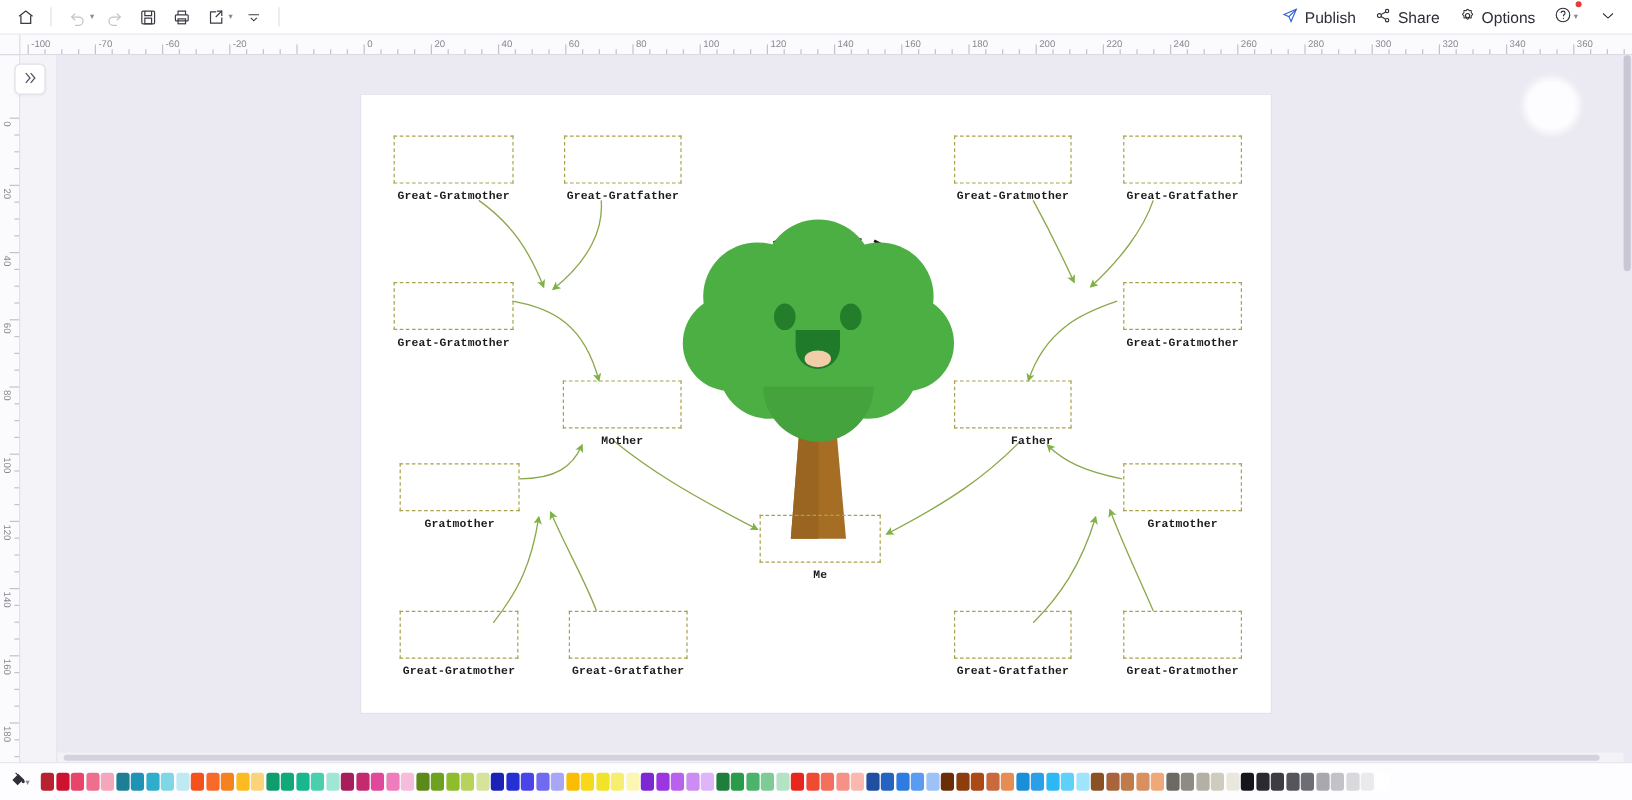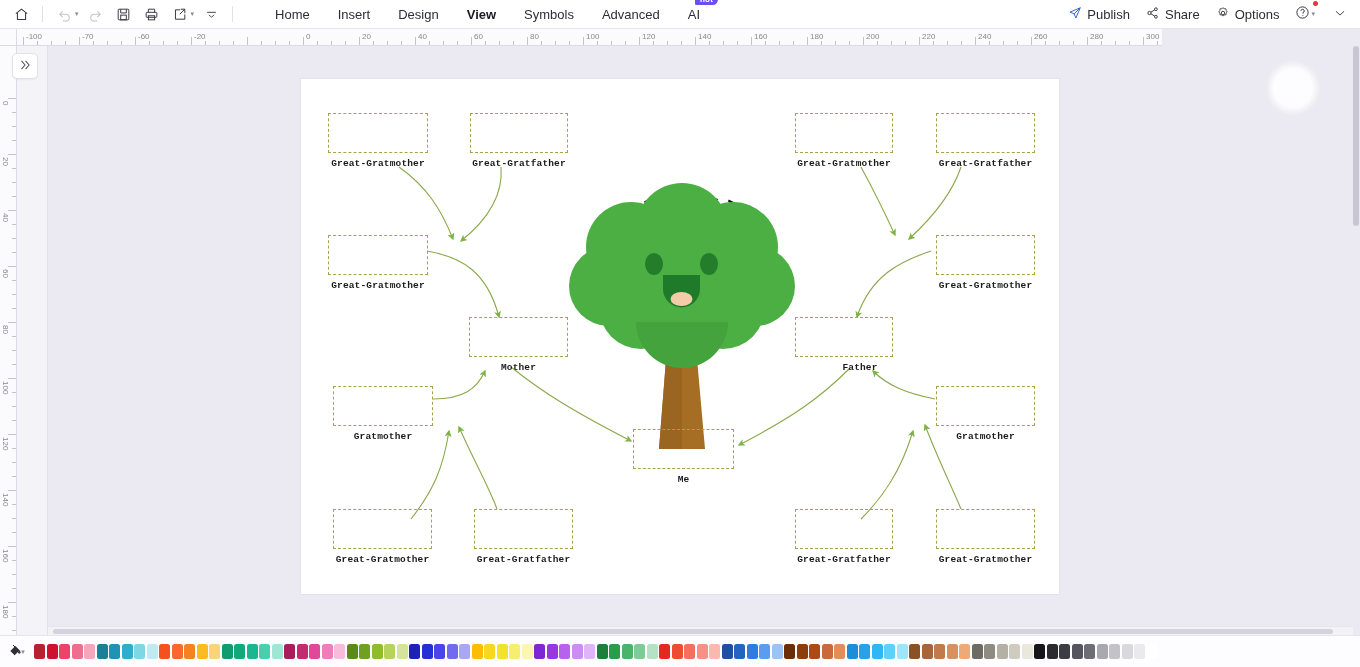--- a/index.html
+++ b/index.html
@@ -49,21 +49,21 @@
     cursor: pointer; border-radius: 3px;
   }
   .help-wrap { position: relative; display:flex; align-items:center; }
   .help-dot {
     position: absolute; top: 0px; right: 6px;
     width: 5px; height: 5px; border-radius: 50%; background: #e8383d;
   }
 
   
   .ruler-h {
-    position: absolute; left: 0; top: 29px; width: 1162px; height: 17px;
+    position: absolute; left: 0; top: 29px; width: 1360px; height: 17px;
     background: #fbfbfd; border-bottom: 1px solid #dcdae4;
     overflow: hidden;
   }
   .ruler-v {
     position: absolute; left: 0; top: 46px; width: 17px; height: 589px;
     background: #fbfbfd; border-right: 1px solid #dcdae4;
     overflow: hidden;
   }
   .rtick { position: absolute; background: #c3c1cd; }
   .rlabel {
@@ -226,32 +226,20 @@
 
       <div class="tb-btn">
         <svg width="15" height="15" viewBox="0 0 24 24" fill="none" stroke="currentColor" stroke-width="1.5">
           <path d="M5 8.5h14"></path>
             <path d="M8 12.5l4 4 4-4"></path>
         </svg>
       </div>
       <div class="tb-sep"></div>
     </div>
 
-    <div class="tb-menu">
-      <div class="tb-menu-item"><span>Home</span></div>
-      <div class="tb-menu-item"><span>Insert</span></div>
-      <div class="tb-menu-item"><span>Design</span></div>
-      <div class="tb-menu-item active"><span>View</span></div>
-      <div class="tb-menu-item"><span>Symbols</span></div>
-      <div class="tb-menu-item"><span>Advanced</span></div>
-      <div class="tb-menu-item">
-        <span>AI</span>
-        <span class="hot-badge">hot</span>
-      </div>
-    </div>
 
     <div class="tb-right">
       <div class="tb-right-item">
         <span>
           <svg width="14" height="14" viewBox="0 0 24 24" fill="none" stroke="#2b5ed6" stroke-width="1.6">
             <path d="M21 3 3.5 10.5l7 3 3 7L21 3z"></path>
               <path d="M10.5 13.5 21 3"></path>
           </svg>
         </span>
         <span>Publish</span>

